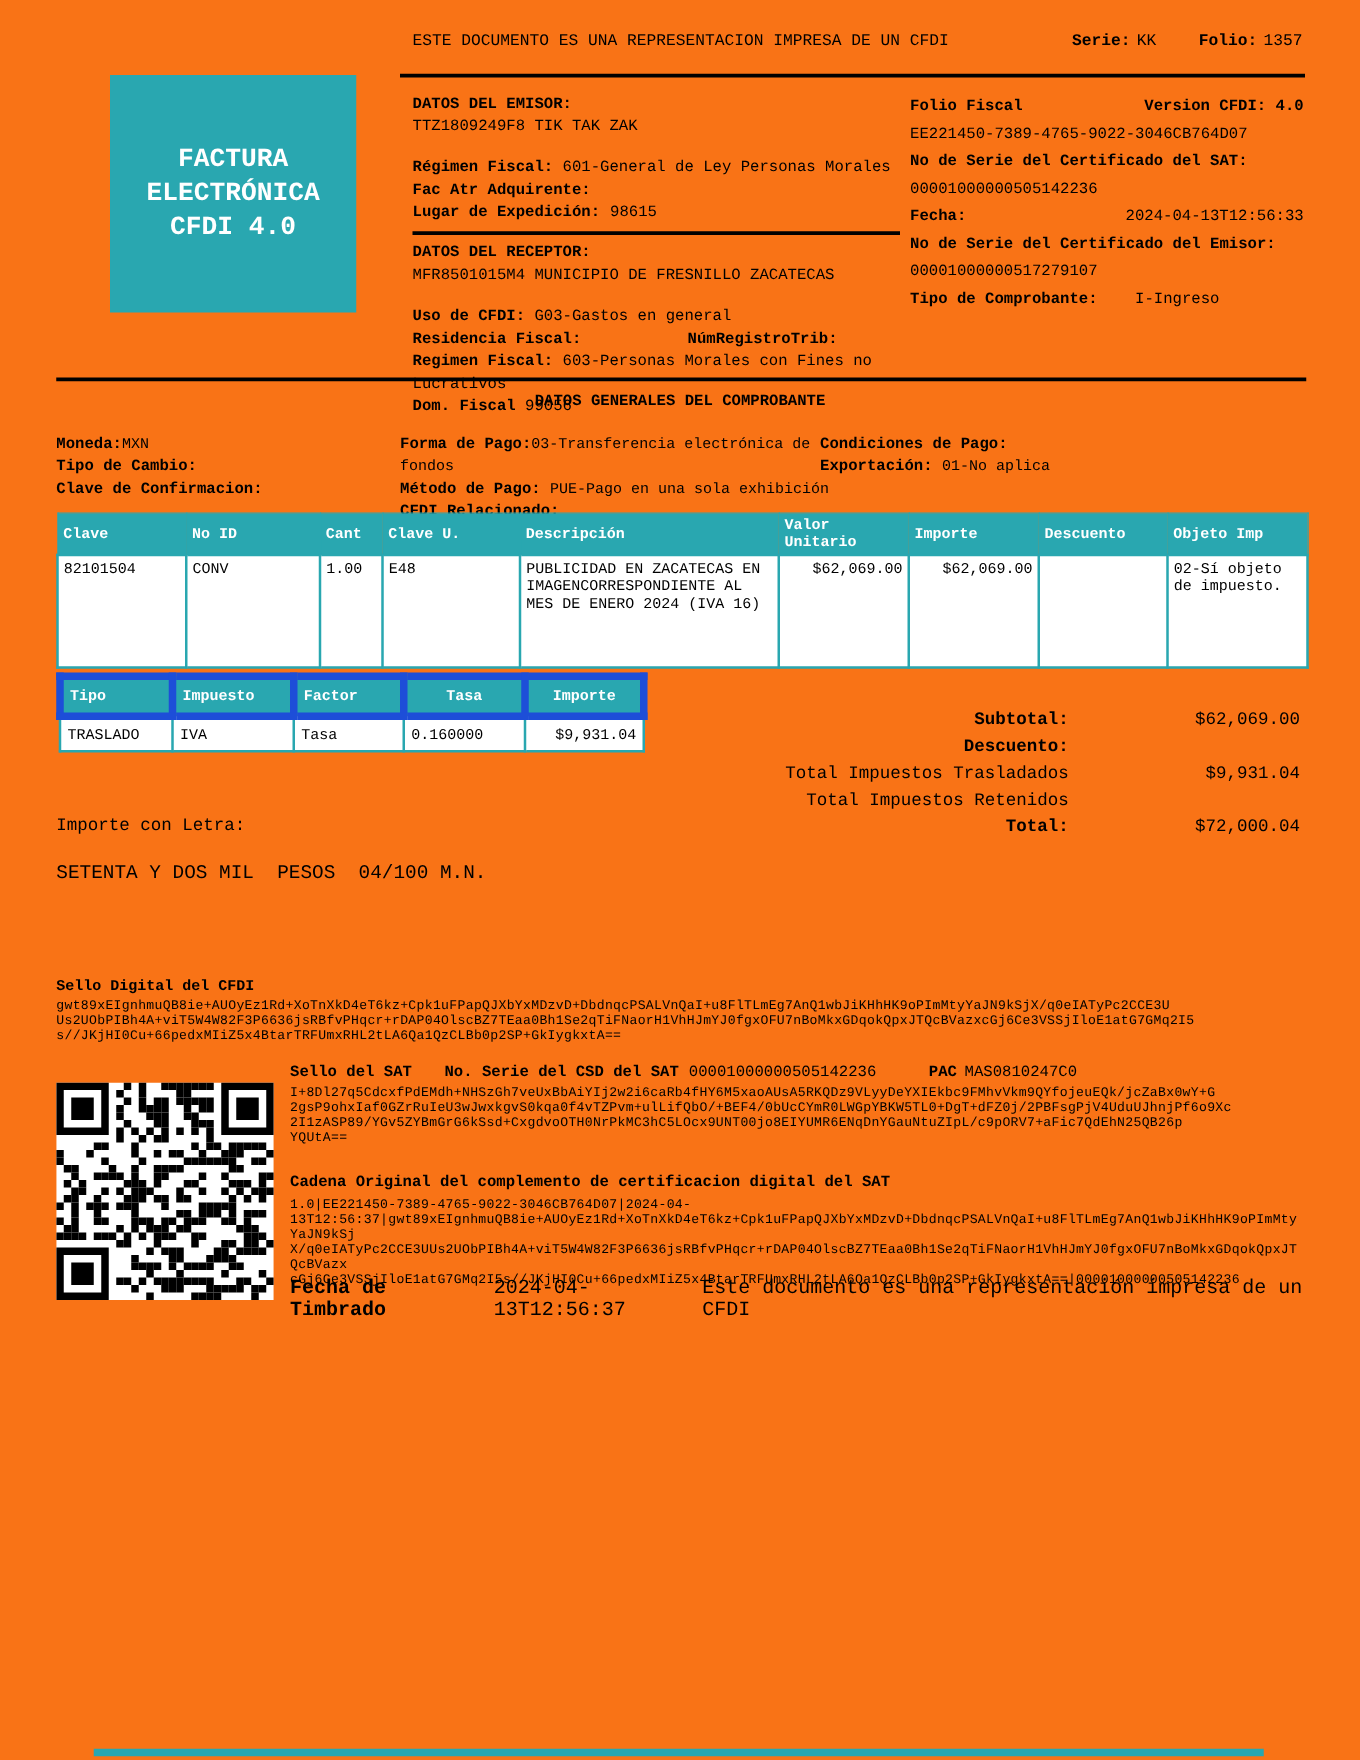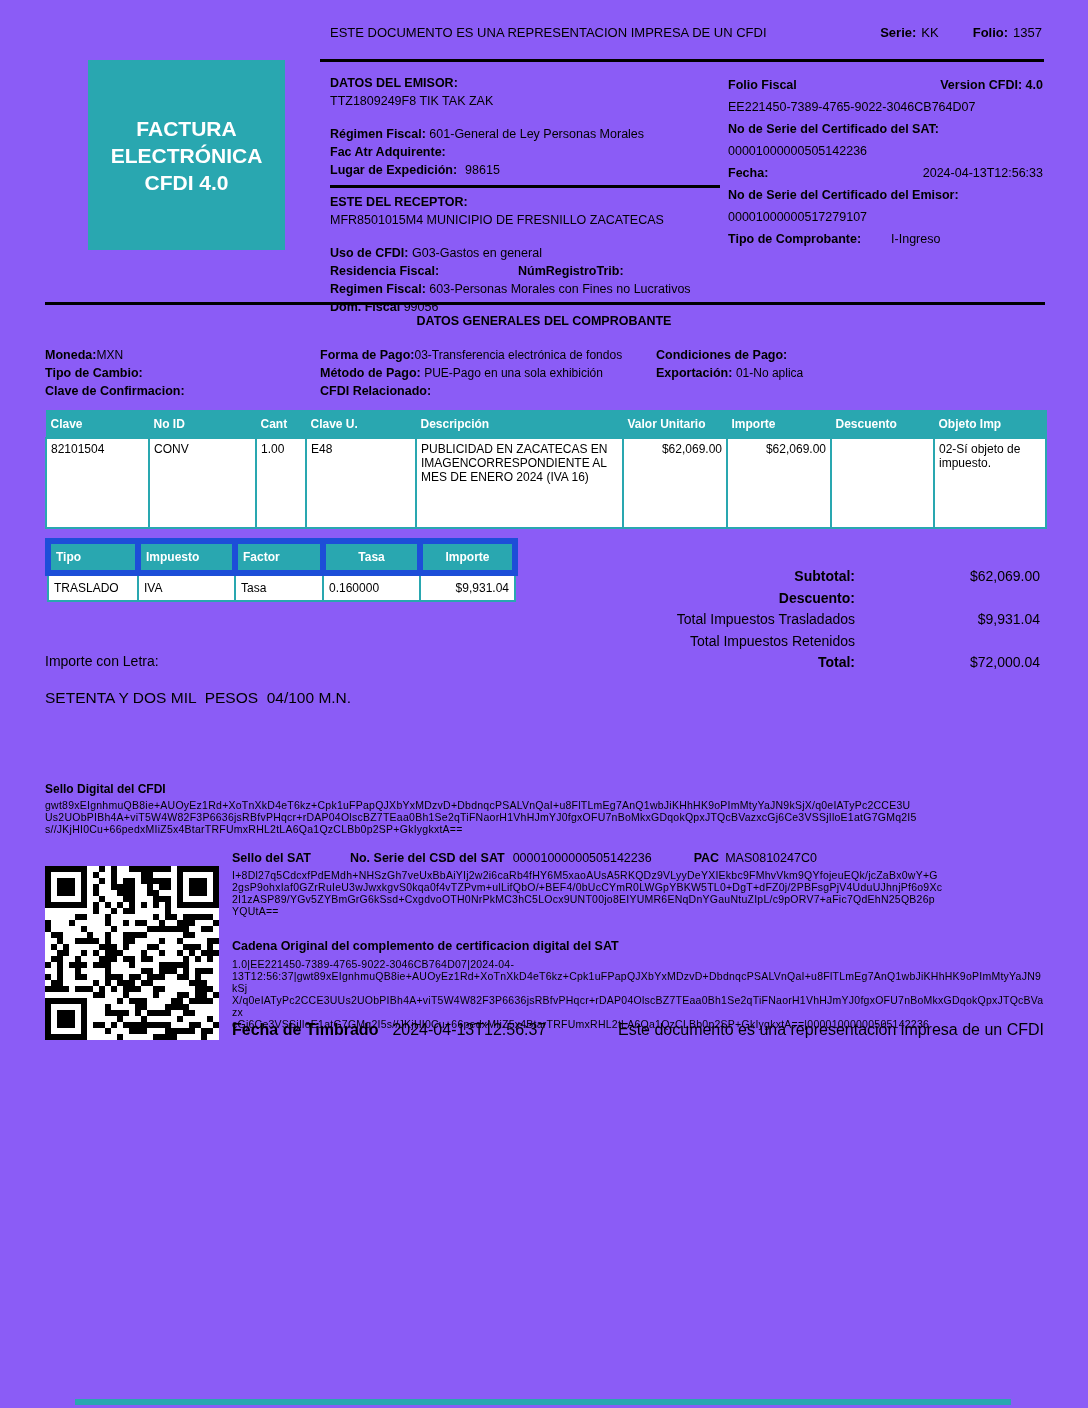--- a/index.html
+++ b/index.html
@@ -1,36 +1,36 @@
 <!DOCTYPE html>
 <html><head>
 <meta charset="utf-8">
 <style>
   html,body{margin:0;padding:0;background:#fff;}
-  .page{position:relative;width:1088px;height:1408px;background:#8b5cf6;overflow:hidden;
-        font-family:Liberation Sans, sans-serif;color:#000;}
+  .page{position:relative;width:1088px;height:1408px;background:#f97316;overflow:hidden;
+        font-family:Liberation Mono, monospace;color:#000;}
   b,.b{font-weight:bold;}
   
   .hdr{position:absolute;left:330px;top:25px;width:712px;display:flex;align-items:baseline;font-size:13px;}
   .hdr-title{flex:1;}
   .hdr-group{white-space:nowrap;margin-left:34px;}
   .hdr-group b{margin-right:5px;}
   .rule-top{position:absolute;left:320px;top:59px;width:724px;height:3px;background:#000;}
   .rule-full{position:absolute;left:45px;top:302px;width:1000px;height:3px;background:#000;}
   
   .banner{position:absolute;left:88px;top:60px;width:197px;height:190px;background:#29A7B0;
           color:#fff;font-weight:bold;font-size:21px;line-height:27px;text-align:center;
           display:flex;flex-direction:column;justify-content:center;}
   
   .col-emisor{position:absolute;left:330px;top:74px;width:390px;font-size:12.5px;line-height:18px;}
   .col-emisor .sp14{height:15px;}
   .rule-mid{height:2.5px;background:#000;margin:6px 0 5px 0;}
   .indent-val{margin-left:8px;}
   .res-row{display:flex;}
-  .res-row .res-l{width:188px;}
+  .res-row .res-l{width:220px;}
   .col-fiscal{position:absolute;left:728px;top:74px;width:315px;font-size:12.5px;line-height:22px;}
   .fr{display:flex;justify-content:space-between;}
   .tipo-row b{margin-right:30px;}
   
   .gen-head{position:absolute;left:0;top:314px;width:1088px;text-align:center;font-weight:bold;font-size:12.5px;}
   .gen-col{position:absolute;top:346px;font-size:12.5px;line-height:18px;}
   .gen-col .v{font-size:12px;}
   .gc1{left:45px;width:260px;}
   .gc2{left:320px;width:370px;}
   .gc3{left:656px;width:350px;}
@@ -52,21 +52,21 @@
   
   .letra-label{position:absolute;left:45px;top:653px;font-size:14px;}
   .letra-value{position:absolute;left:45px;top:689px;font-size:15.5px;white-space:pre;}
   
   .sello-cfdi{position:absolute;left:45px;top:782px;width:1005px;}
   .sello-h{font-weight:bold;font-size:12px;margin-bottom:3px;}
   .tiny{font-size:10.5px;line-height:12px;letter-spacing:0.25px;word-break:break-all;}
   .qr{position:absolute;left:45px;top:866px;width:174px;height:174px;}
   .sat{position:absolute;left:232px;top:851px;width:812px;}
   .sat-head{font-size:12.5px;display:flex;align-items:baseline;margin-bottom:4px;}
-  .sat-head .g1{margin-right:39px;}
+  .sat-head .g1{margin-right:26px;}
   .sat-head .g2 b{margin-right:8px;}
   .sat-head .g3{margin-left:42px;}
   .sat-head .g3 b{margin-right:6px;}
   .cadena-h{font-weight:bold;font-size:12.5px;margin:22px 0 5px 0;}
   .timbrado{position:absolute;left:232px;top:1021px;width:812px;display:flex;font-size:16px;align-items:baseline;}
   .timbrado b{margin-right:14px;}
   .timbrado .note{margin-left:auto;}
   .footer-bar{position:absolute;left:75px;top:1399px;width:936px;height:6px;background:#29A7B0;}
 </style>
 </head>
@@ -88,21 +88,21 @@
   </div>
 
   <div class="col-emisor">
     <div class="b">DATOS DEL EMISOR:</div>
     <div>TTZ1809249F8 TIK TAK ZAK</div>
     <div class="sp14"></div>
     <div><b>Régimen Fiscal:</b> <span class="v">601-General de Ley Personas Morales</span></div>
     <div><b>Fac Atr Adquirente:</b></div>
     <div><b>Lugar de Expedición:</b><span class="indent-val">98615</span></div>
     <div class="rule-mid"></div>
-    <div class="b">ESTE DEL RECEPTOR:</div>
+    <div class="b">DATOS DEL RECEPTOR:</div>
     <div>MFR8501015M4 MUNICIPIO DE FRESNILLO ZACATECAS</div>
     <div class="sp14"></div>
     <div><b>Uso de CFDI:</b> <span>G03-Gastos en general</span></div>
     <div class="res-row">
       <b class="res-l">Residencia Fiscal:</b>
       <b>NúmRegistroTrib:</b>
     </div>
     <div><b>Regimen Fiscal:</b> <span>603-Personas Morales con Fines no Lucrativos</span></div>
     <div><b>Dom. Fiscal</b> <span>99056</span></div>
   </div>

